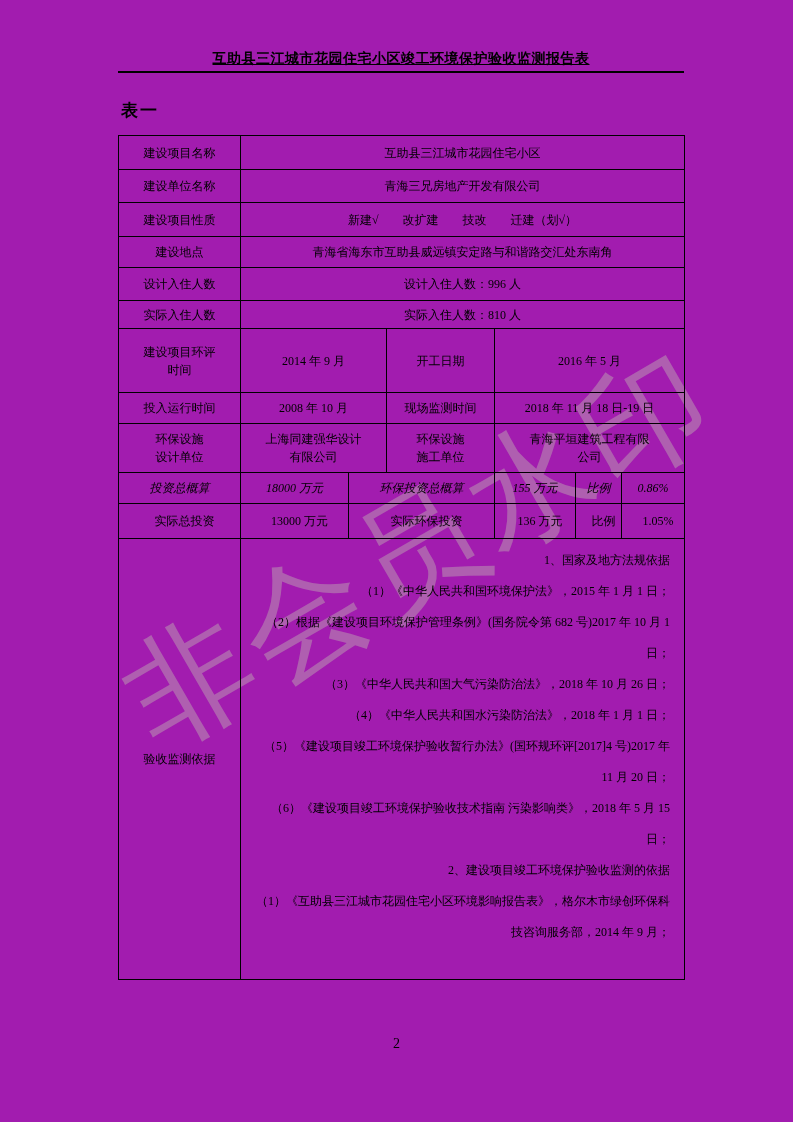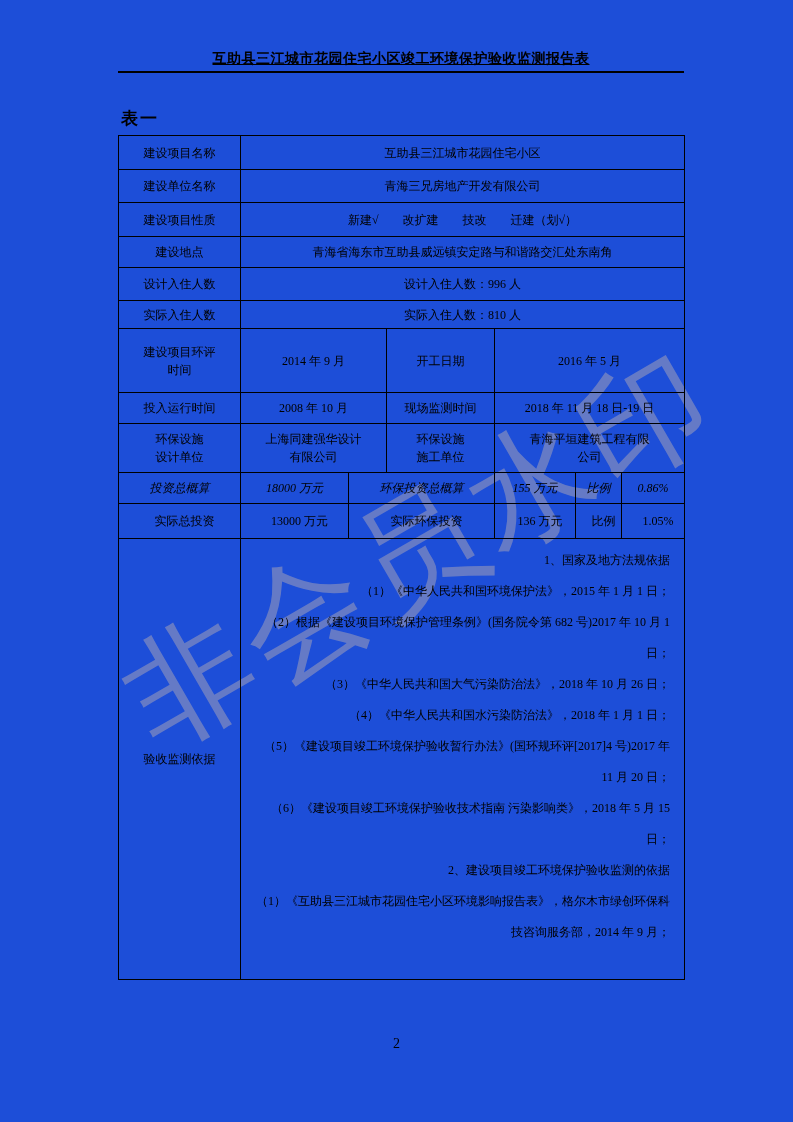--- a/index.html
+++ b/index.html
@@ -1,40 +1,39 @@
 <!DOCTYPE html>
 <html><head>
 <meta charset="utf-8">
 <style>
   html, body { margin:0; padding:0; background:#ffffff; }
   .page {
     position:relative;
     width:793px; height:1122px;
-    background:#1d4ed8;
+    background:#a21caf;
     font-family:"Liberation Serif","DejaVu Serif",serif;
     color:#000;
     overflow:hidden;
   }
   .doc-header {
     position:absolute; left:118px; top:49px; width:566px;
     text-align:center;
     border-bottom:2px solid #000;
     padding-bottom:3px;
     z-index:2;
   }
   .doc-title {
     font-size:14px; font-weight:bold;
     text-decoration:underline;
     letter-spacing:0.5px;
   }
   .table-label {
     position:absolute; left:121px; top:99px;
     font-size:17px; font-weight:bold; letter-spacing:2px;
     z-index:2;
-    margin-top:8px;
   }
   .watermark {
     position:absolute; left:90px; top:470px; width:660px; height:160px;
     line-height:160px; text-align:center;
     font-size:125px; letter-spacing:6px; white-space:nowrap;
     color:rgba(190,178,178,0.45);
     transform:rotate(-30deg);
     z-index:1;
     pointer-events:none;
   }

